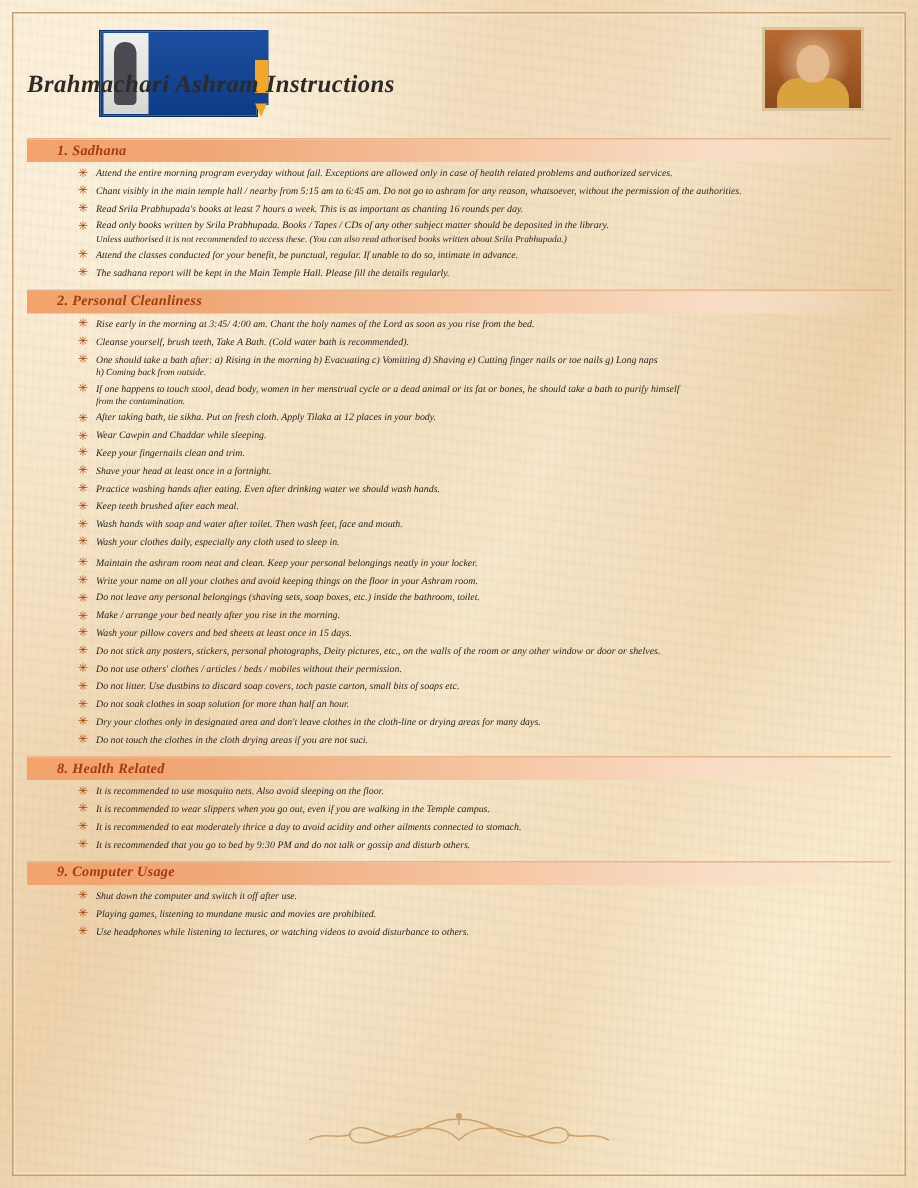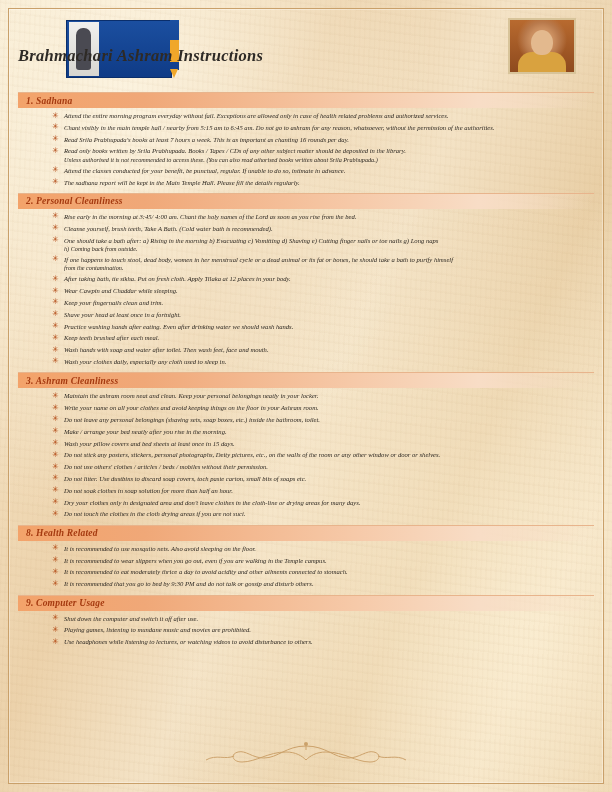--- a/index.html
+++ b/index.html
@@ -192,21 +192,21 @@
     border-top: 1px solid #e8b48c;
     display: flex;
     align-items: center;
   }
   .section-head .num-title {
     font-family: "Liberation Serif", serif;
     font-style: italic;
     font-weight: bold;
     font-size: 9.5px;
     color: #a53a10;
-    padding-left: 8px;
+    padding-left: 20px;
     letter-spacing: .2px;
   }
 
   
   ul.items {
     list-style: none;
     margin: 0;
     padding: 2px 16px 0 34px;
   }
   ul.items li {
@@ -294,23 +294,20 @@
       <li><span class="star">✳</span><span>After taking bath, tie sikha.  Put on fresh cloth.  Apply Tilaka at 12 places in your body.</span></li>
       <li><span class="star">✳</span><span>Wear Cawpin and Chaddar while sleeping.</span></li>
       <li><span class="star">✳</span><span>Keep your fingernails clean and trim.</span></li>
       <li><span class="star">✳</span><span>Shave your head at least once in a fortnight.</span></li>
       <li><span class="star">✳</span><span>Practice washing hands after eating. Even after drinking water we should wash hands.</span></li>
       <li><span class="star">✳</span><span>Keep teeth brushed after each meal.</span></li>
       <li><span class="star">✳</span><span>Wash hands with soap and water after toilet.  Then wash feet, face and mouth.</span></li>
       <li><span class="star">✳</span><span>Wash your clothes daily, especially any cloth used to sleep in.</span></li>
     </ul>
 
-    <div class="section-head">
-      <span class="num-title">3. Ashram Cleanliness</span>
-    </div>
     <ul class="items">
       <li><span class="star">✳</span><span>Maintain the ashram room neat and clean. Keep your personal belongings neatly in your locker.</span></li>
       <li><span class="star">✳</span><span>Write your name on all your clothes and avoid keeping things on the floor in your Ashram room.</span></li>
       <li><span class="star">✳</span><span>Do not leave any personal belongings (shaving sets, soap boxes, etc.) inside the bathroom, toilet.</span></li>
       <li><span class="star">✳</span><span>Make / arrange your bed neatly after you rise in the morning.</span></li>
       <li><span class="star">✳</span><span>Wash your pillow covers and bed sheets at least once in 15 days.</span></li>
       <li><span class="star">✳</span><span>Do not stick any posters, stickers, personal photographs, Deity pictures, etc., on the walls of the room or any other window or door or shelves.</span></li>
       <li><span class="star">✳</span><span>Do not use others' clothes / articles / beds / mobiles without their permission.</span></li>
       <li><span class="star">✳</span><span>Do not litter.  Use dustbins to discard soap covers, toch paste carton, small bits of soaps etc.</span></li>
       <li><span class="star">✳</span><span>Do not soak clothes in soap solution for more than half an hour.</span></li>

